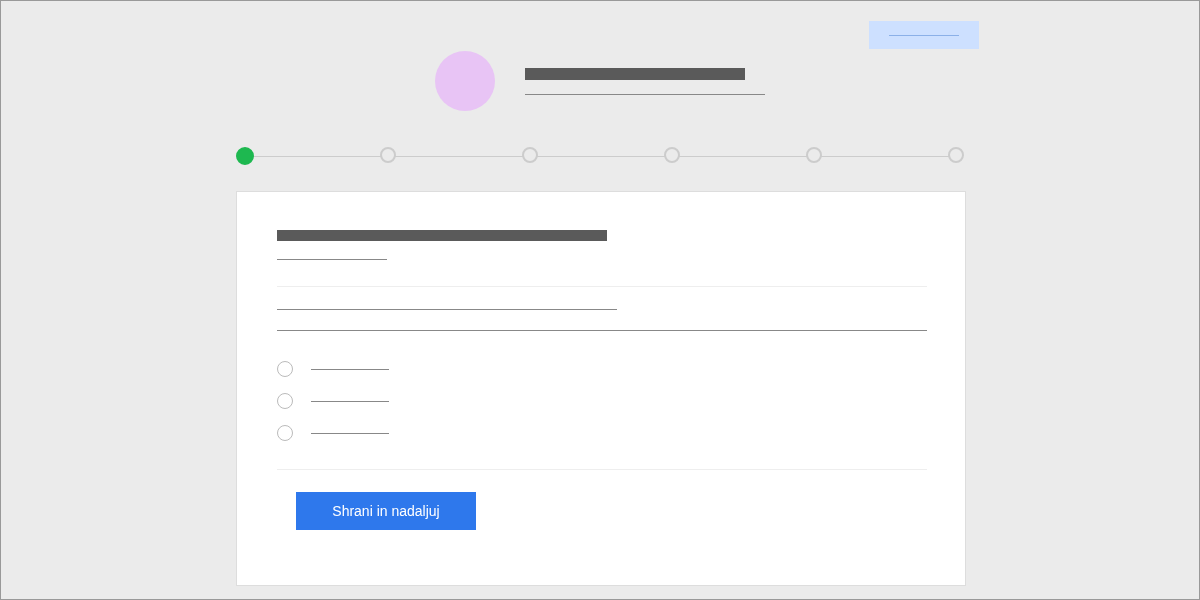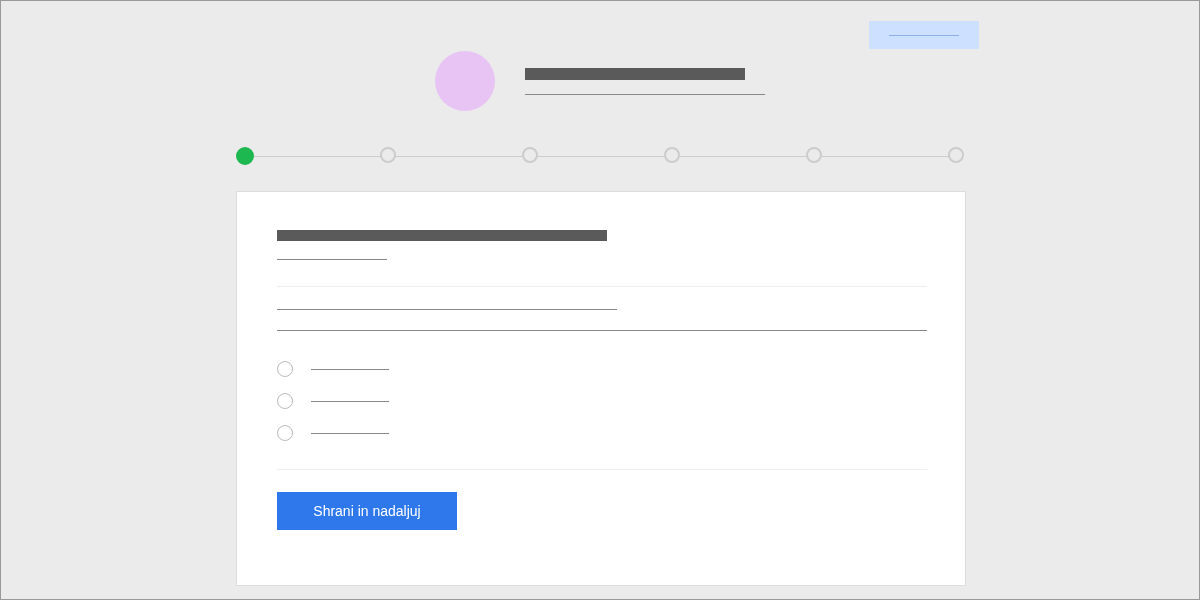--- a/index.html
+++ b/index.html
@@ -162,20 +162,21 @@
       width: 180px;
       height: 38px;
       background: #2e78ec;
       color: #fff;
       border: none;
       font-size: 14px;
       cursor: pointer;
       display: flex;
       align-items: center;
       justify-content: center;
+      margin-left: 19px;
     }
   </style>
 </head>
 <body>
 
 <div class="top-badge">
   <div class="top-badge-line"></div>
 </div>
 
 <div class="header">

